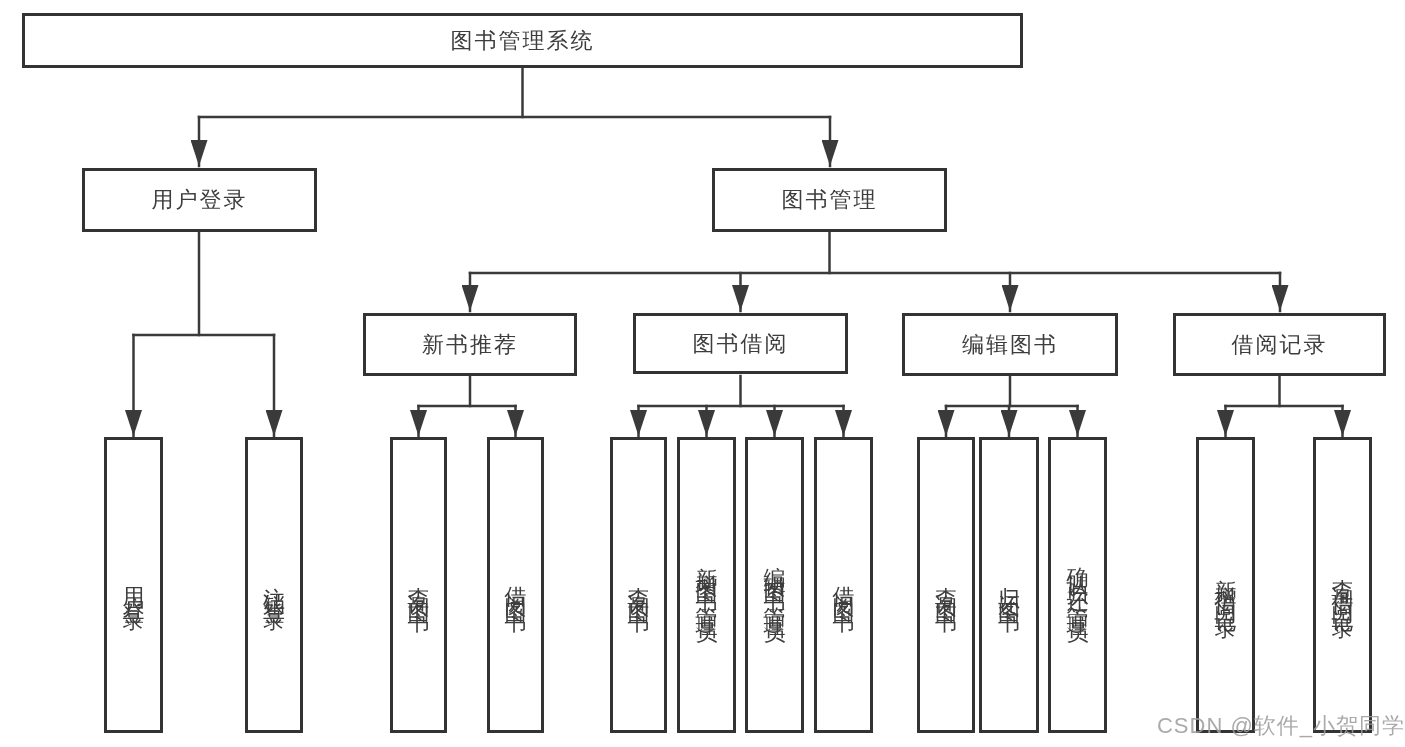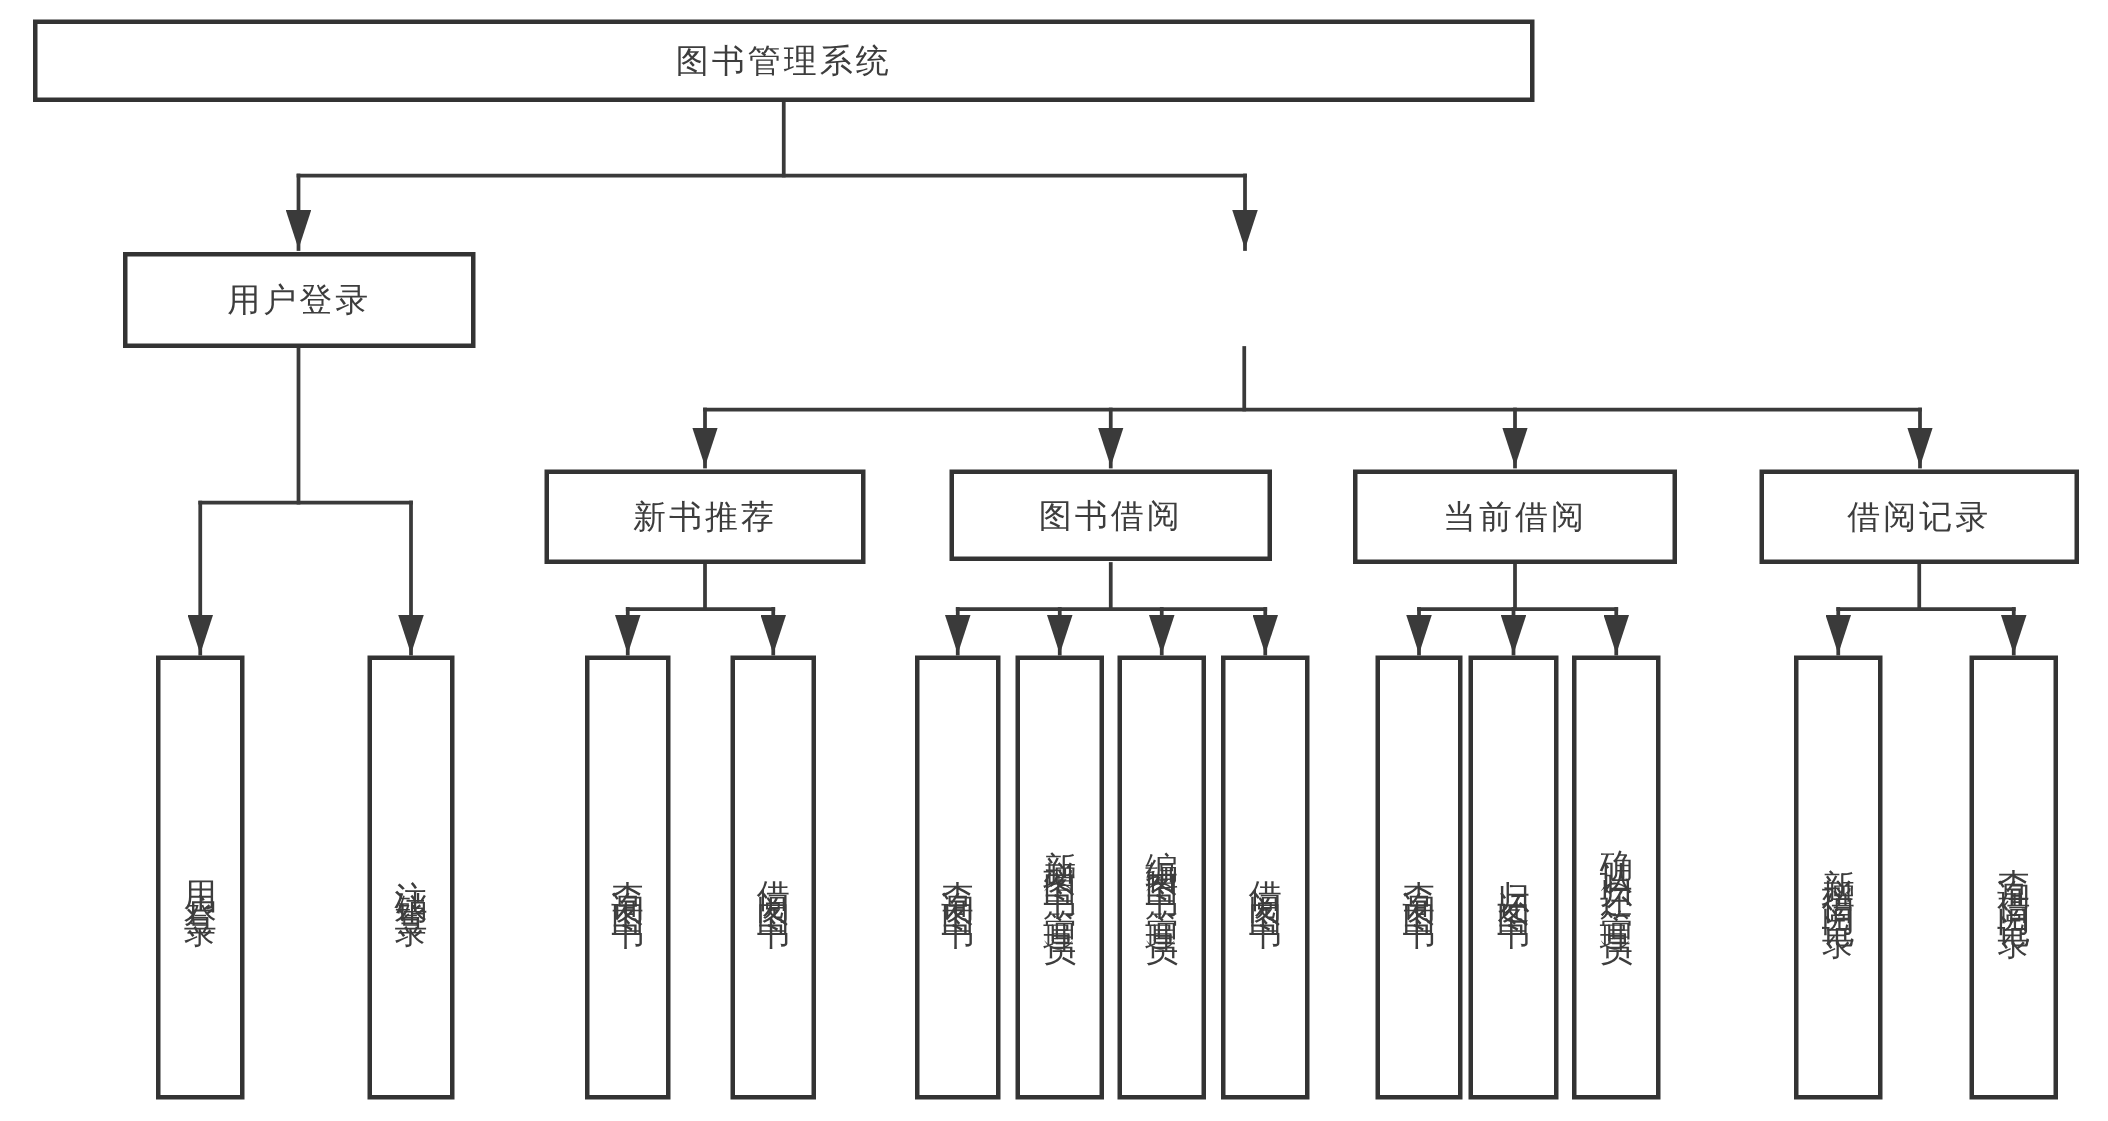--- a/index.html
+++ b/index.html
@@ -128,29 +128,32 @@
     </g>
   </svg>
 
   <div class="box root">
     <span class="hlabel">图书管理系统</span>
   </div>
 
   <div class="box n-user">
     <span class="hlabel">用户登录</span>
   </div>
+  <div class="box n-mgmt">
+    <span class="hlabel">图书管理</span>
+  </div>
 
   <div class="box n-rec">
     <span class="hlabel">新书推荐</span>
   </div>
   <div class="box n-bor">
     <span class="hlabel">图书借阅</span>
   </div>
   <div class="box n-cur">
-    <span class="hlabel">当前借阅</span>
+    <span class="hlabel">编辑图书</span>
   </div>
   <div class="box n-log">
     <span class="hlabel">借阅记录</span>
   </div>
 
   <div class="box leaf vtext lf1">
     <span>用户登录</span>
   </div>
   <div class="box leaf vtext lf2">
     <span>注销登录</span>
@@ -186,13 +189,14 @@
     <span>确认归还（管理员）</span>
   </div>
 
   <div class="box leaf vtext lf12">
     <span>新增借阅记录</span>
   </div>
   <div class="box leaf vtext lf13">
     <span>查询借阅记录</span>
   </div>
 
+  <div class="watermark">CSDN @软件_小贺同学</div>
 </div>
 
 </body></html>

